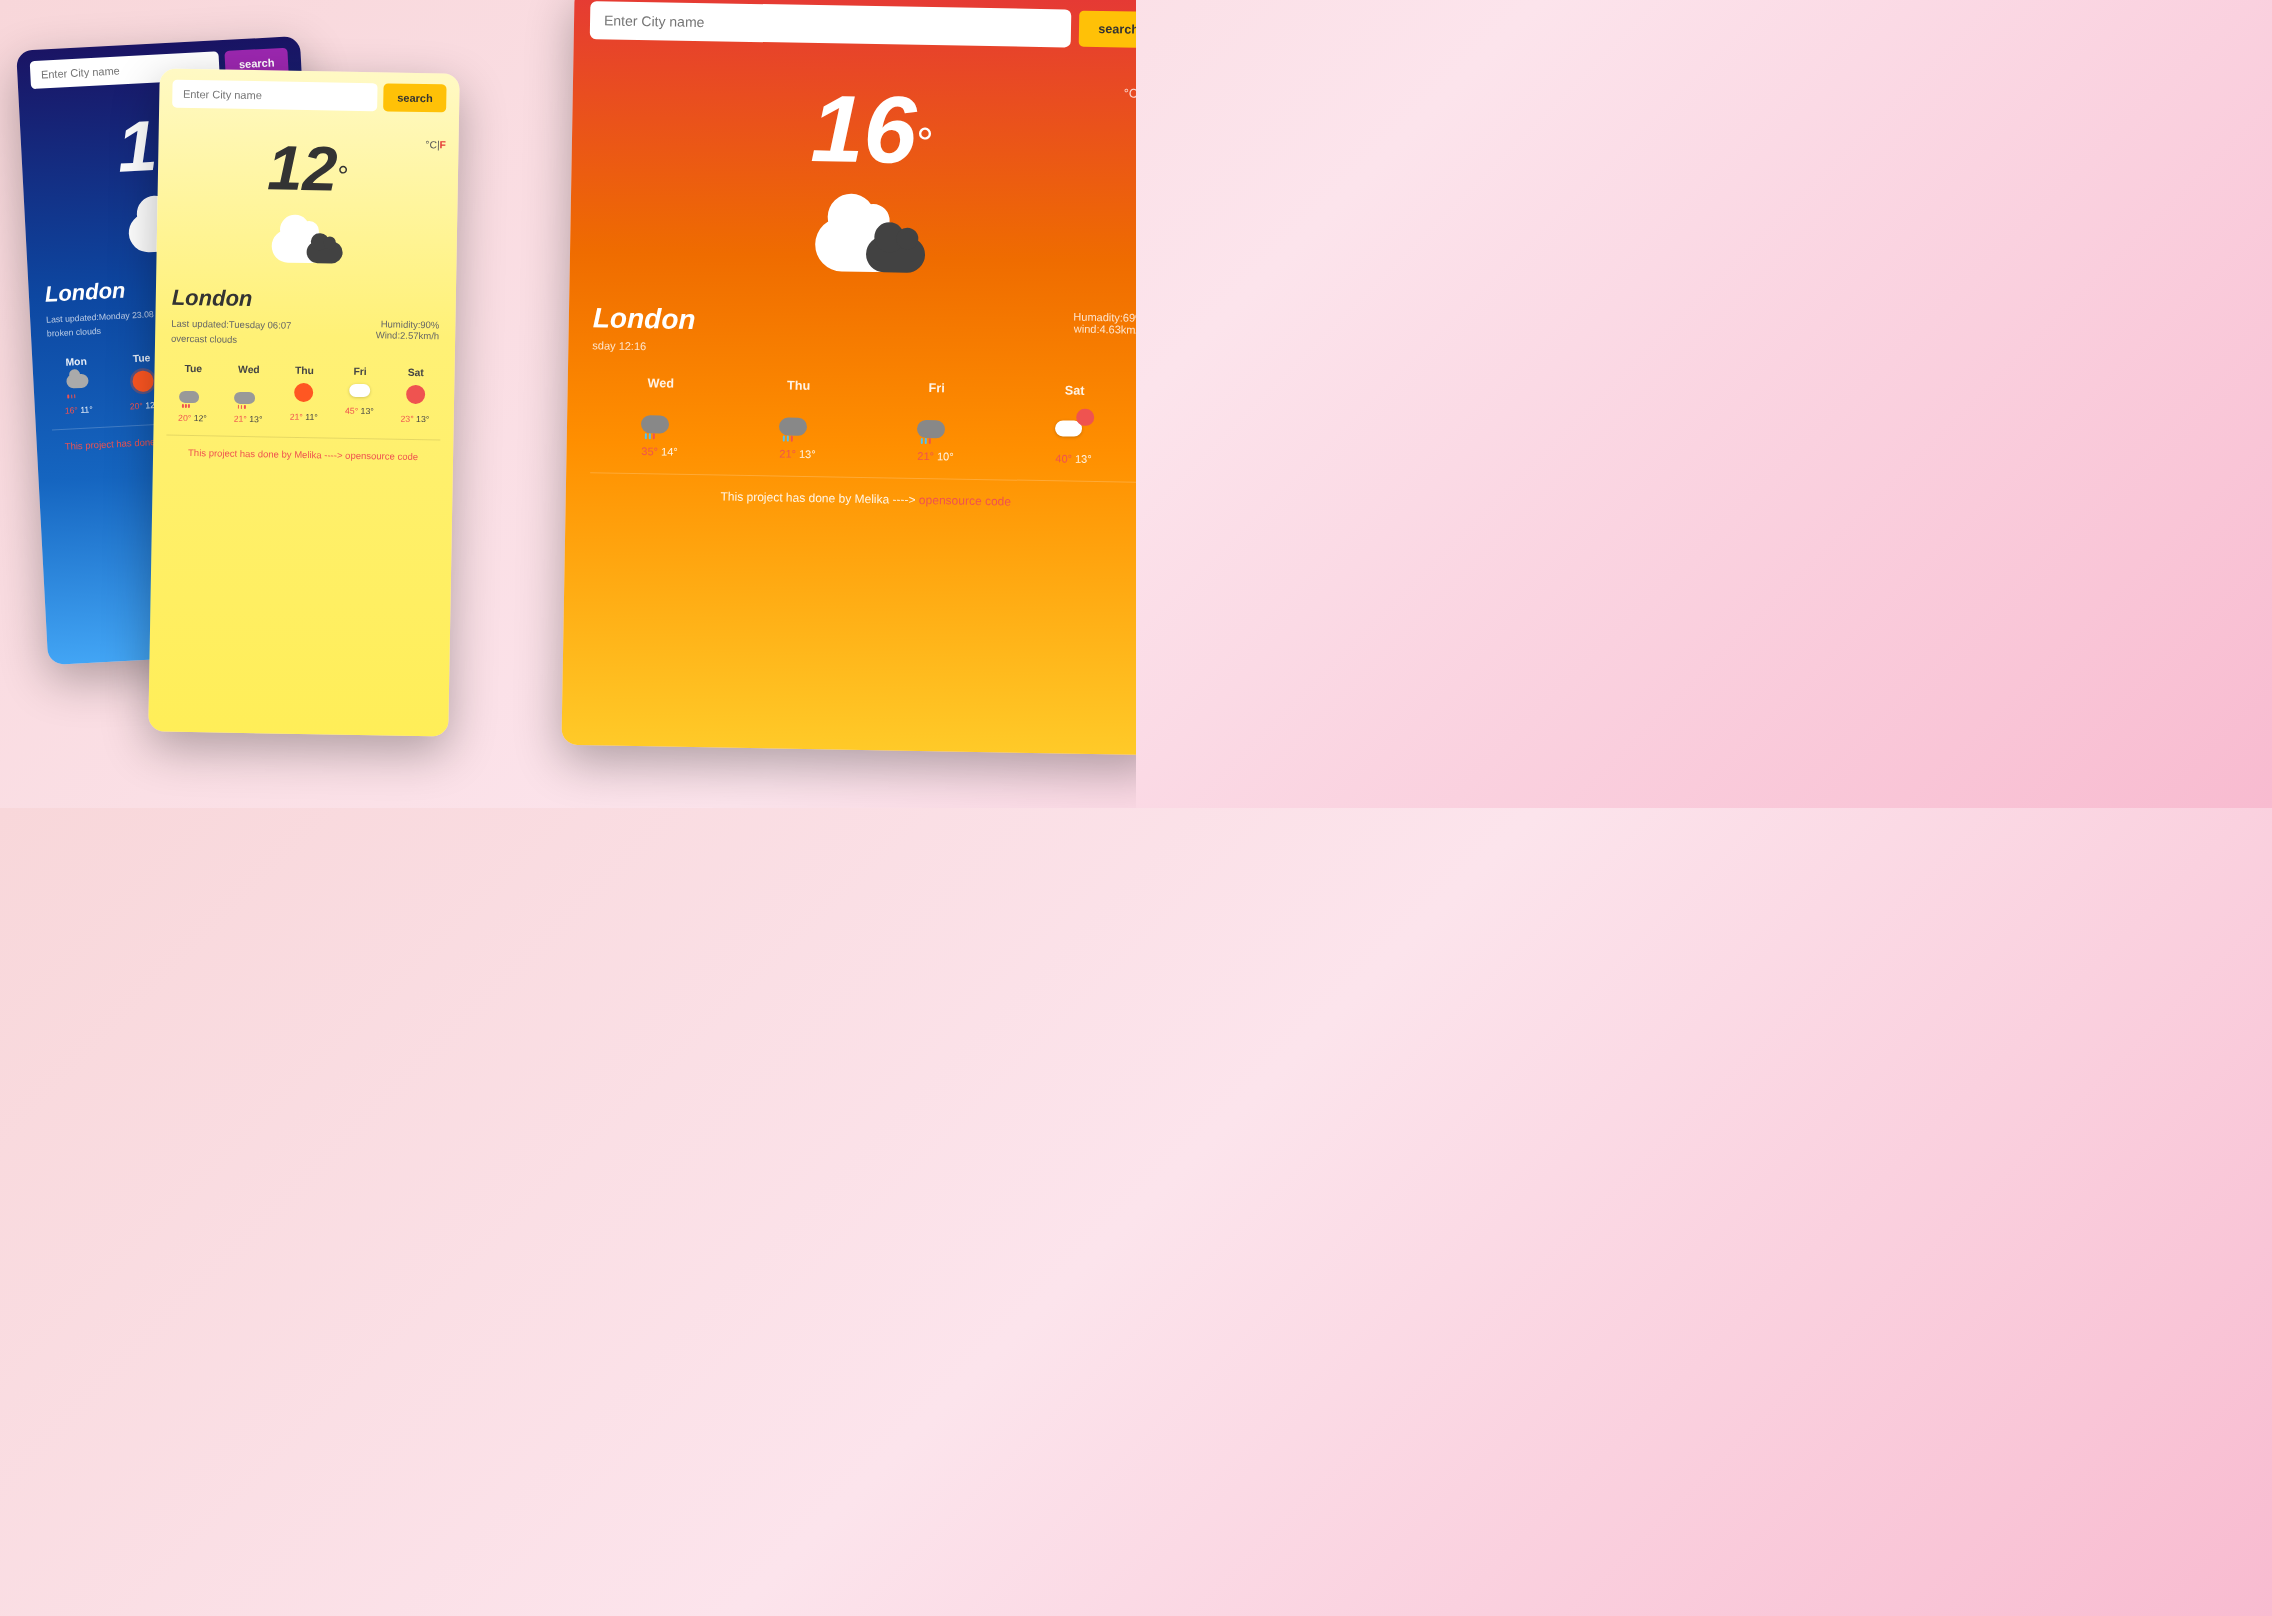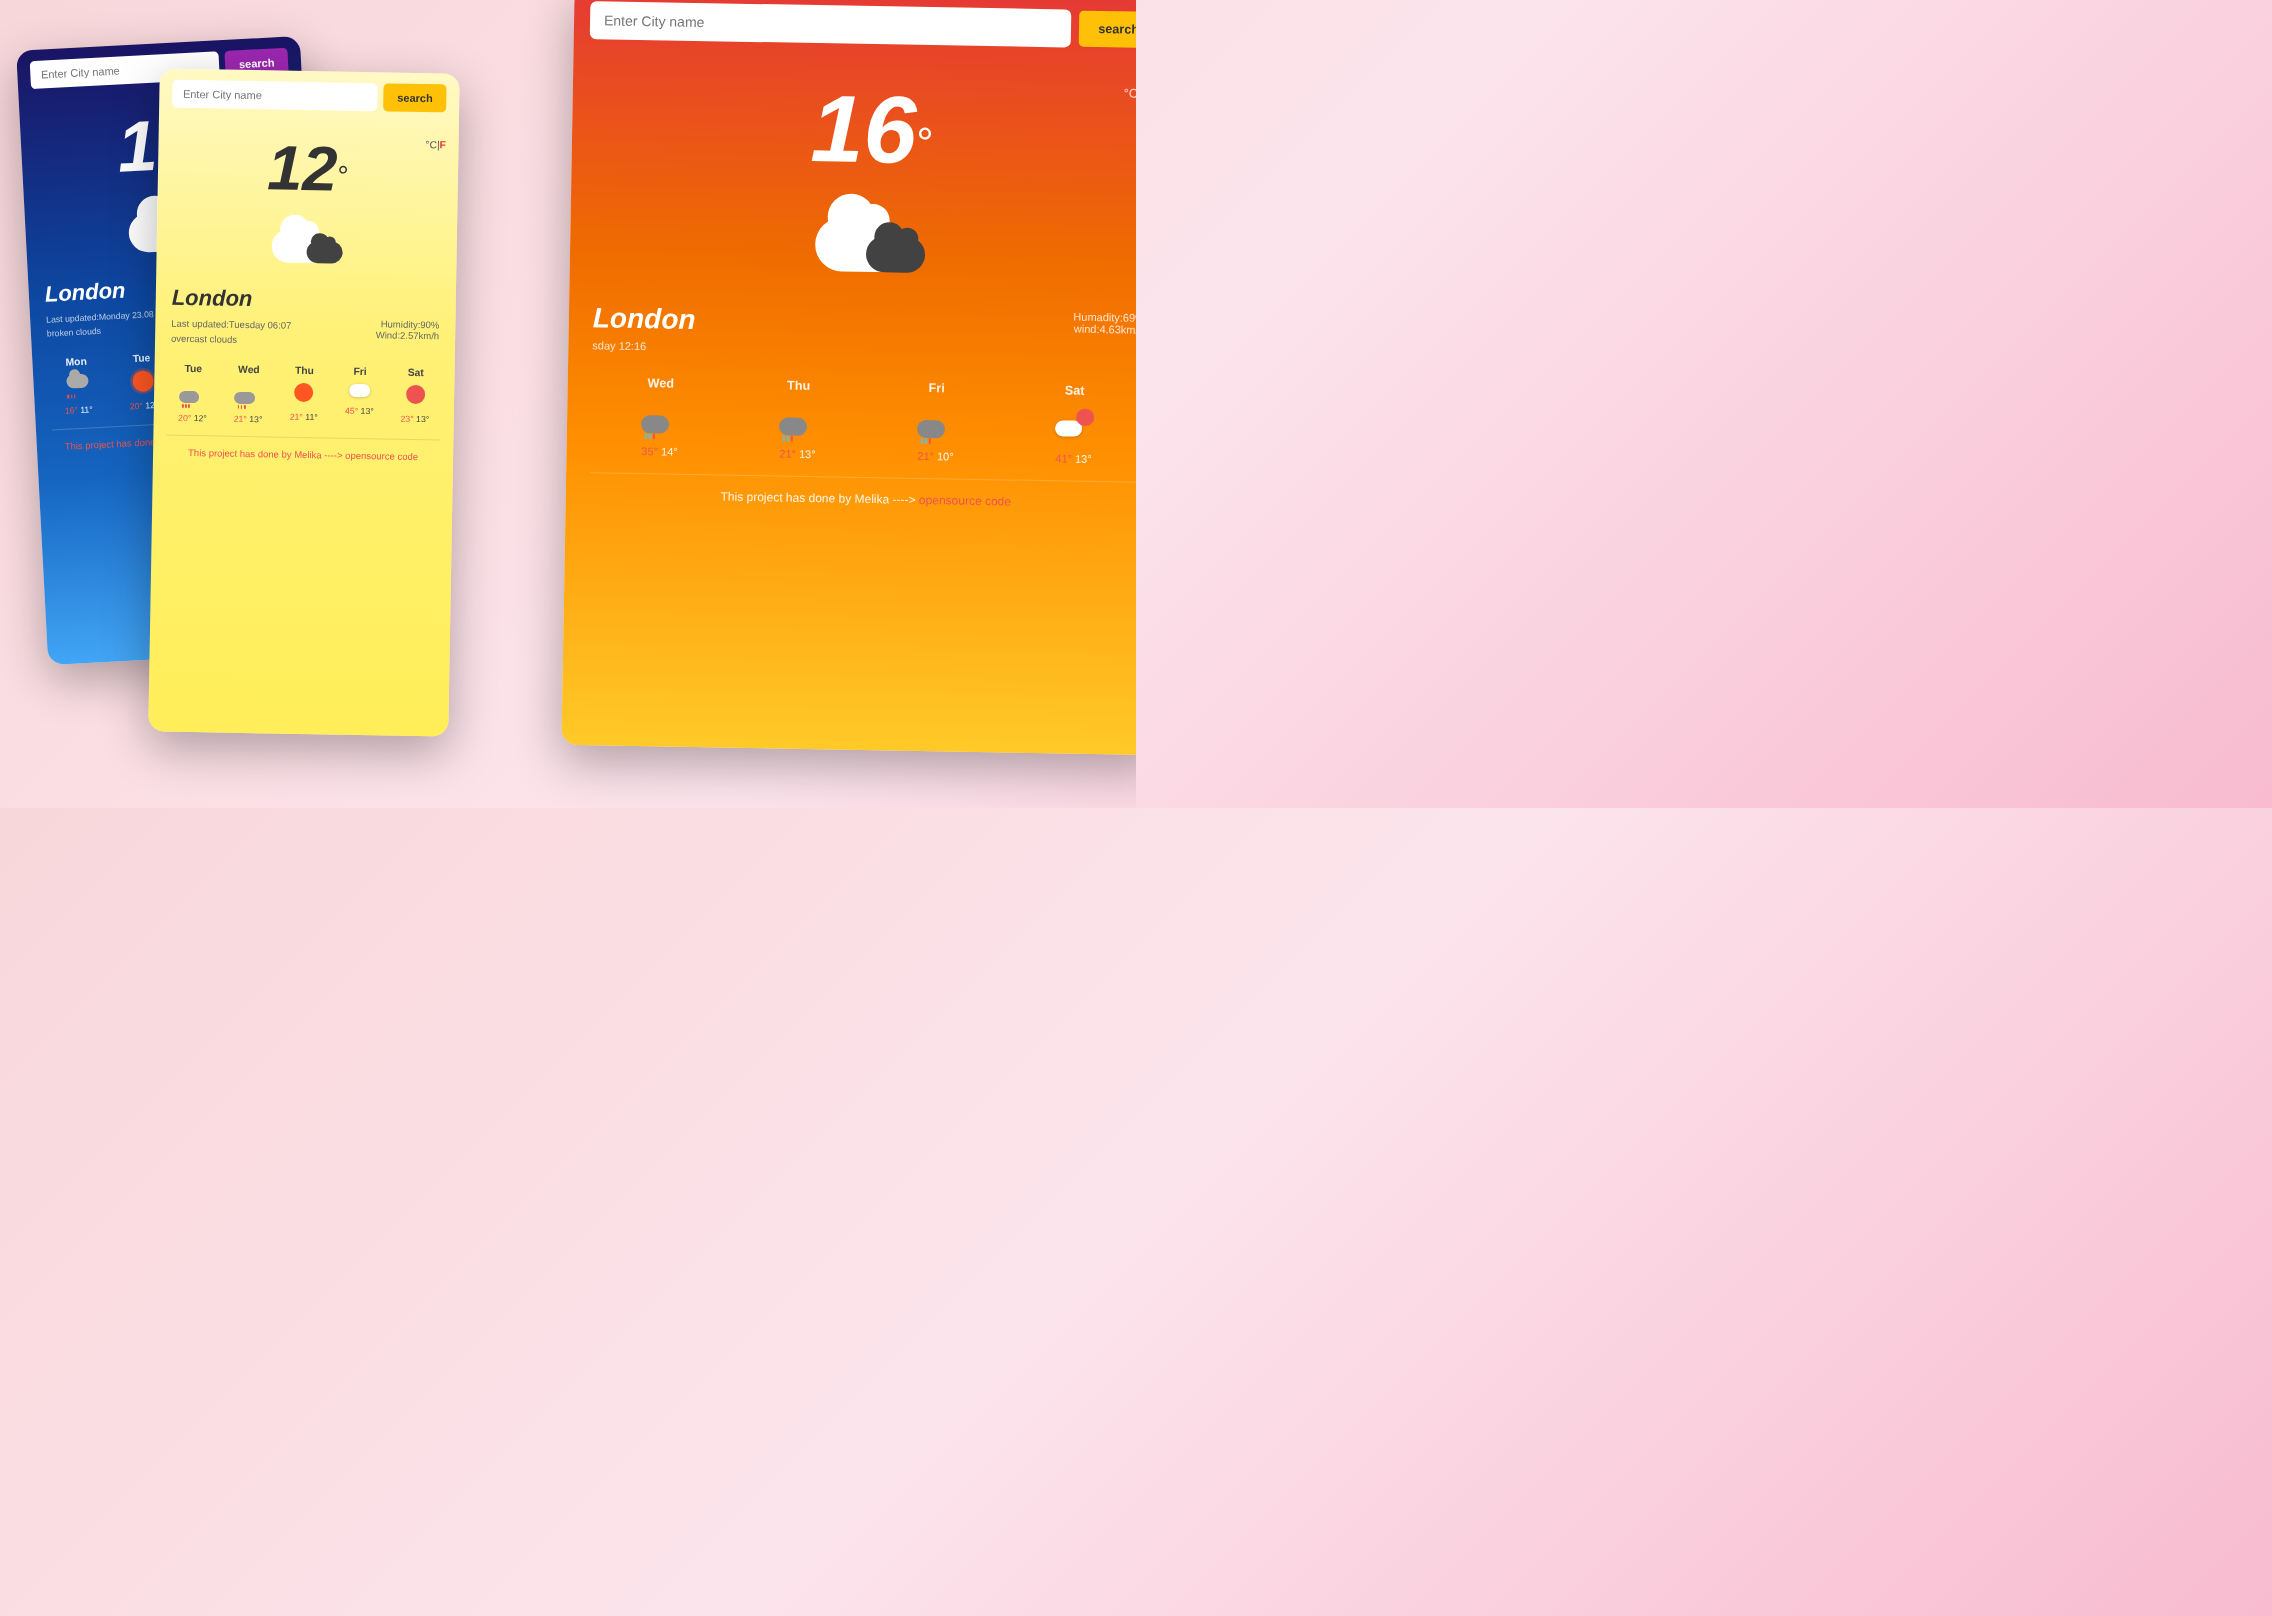--- a/index.html
+++ b/index.html
@@ -736,21 +736,21 @@
       </div>
       <div class="forecast-temps-lg"><span>21°</span> 10°</div>
     </div>
 
     <div class="forecast-day">
       <div class="forecast-label-lg">Sat</div>
       <div style="position:relative; width:39px; height:32px; display:inline-block; margin:4.7px 0;">
         <div style="width:27px;height:16px;background:white;border-radius:16px;position:absolute;bottom:3.2px;left:0;box-shadow:0 0.8px 3.2px rgba(0,0,0,0.2);"></div>
         <div style="width:17.4px;height:17.4px;background:#ef5350;border-radius:50%;position:absolute;top:0;right:0;"></div>
       </div>
-      <div class="forecast-temps-lg"><span>41°</span> 13°</div>
+      <div class="forecast-temps-lg"><span>40°</span> 13°</div>
     </div>
   </div>
 
   <div style="height:0.8px; background:rgba(255,255,255,0.2); margin:0 24px;"></div>
 
   <div class="footer-lg">
     <span style="color:rgba(255,255,255,0.9);">This project has done by Melika ----&gt;</span> <span style="color:#ef5350;">opensource code</span>
   </div>
 </div>
 

